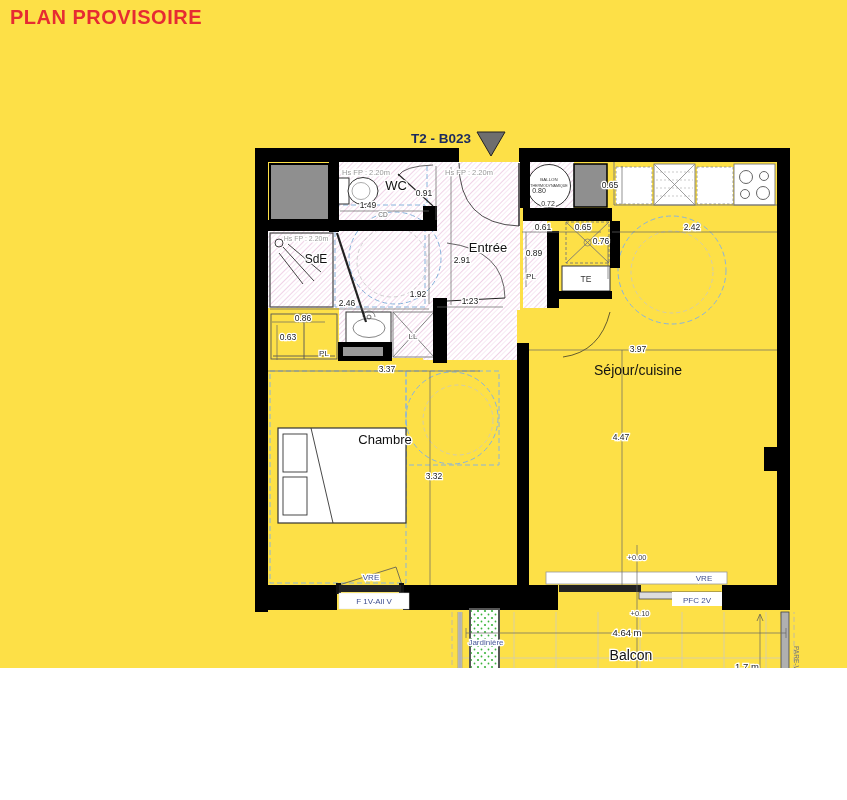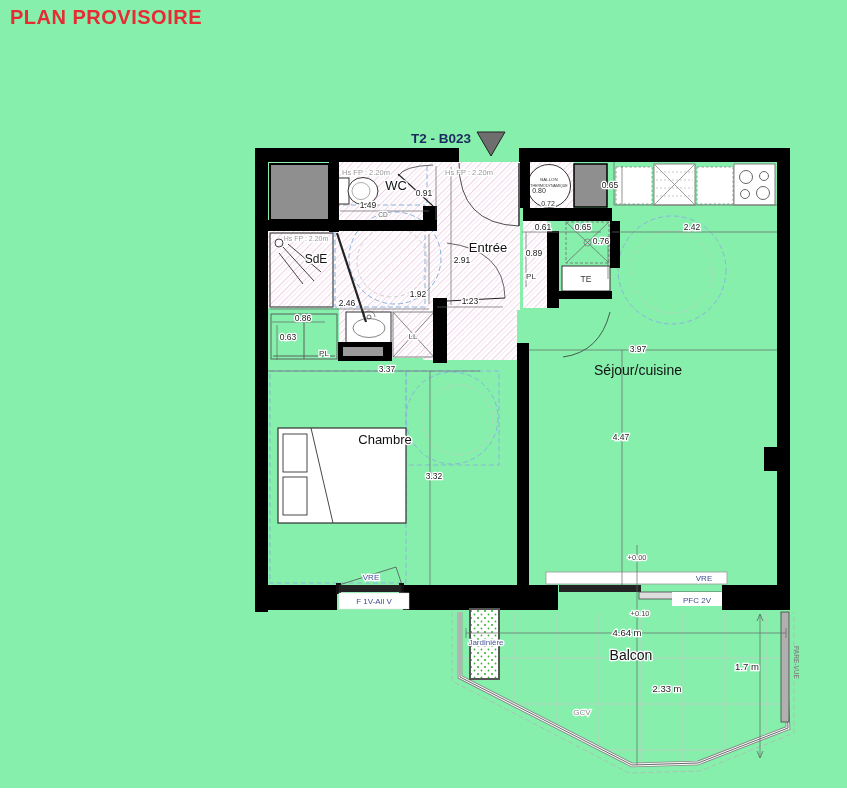--- a/index.html
+++ b/index.html
@@ -1,16 +1,16 @@
 <!DOCTYPE html>
 <html><head>
 <meta charset="utf-8">
 <style>
   html,body{margin:0;padding:0;background:#fff;}
-  #canvas{position:relative;width:847px;height:788px;background:#86efac;overflow:hidden;
+  #canvas{position:relative;width:847px;height:668px;background:#fde047;overflow:hidden;
           font-family:"Liberation Sans", sans-serif;}
   #title{position:absolute;left:10px;top:6px;font-size:20px;font-weight:600;color:#e62b32;
          letter-spacing:.5px;}
   svg text{font-family:"Liberation Sans", sans-serif;}
   .halo{stroke:#ffffff;stroke-width:2.6px;paint-order:stroke;}
   .dim{font-size:8.5px;fill:#222;}
   .dimsm{font-size:7px;fill:#333;}
   .room{font-size:13px;fill:#111;}
   .note{font-size:7.5px;fill:#999;}
   .blu{fill:#3f4f8f;font-size:8px;}

